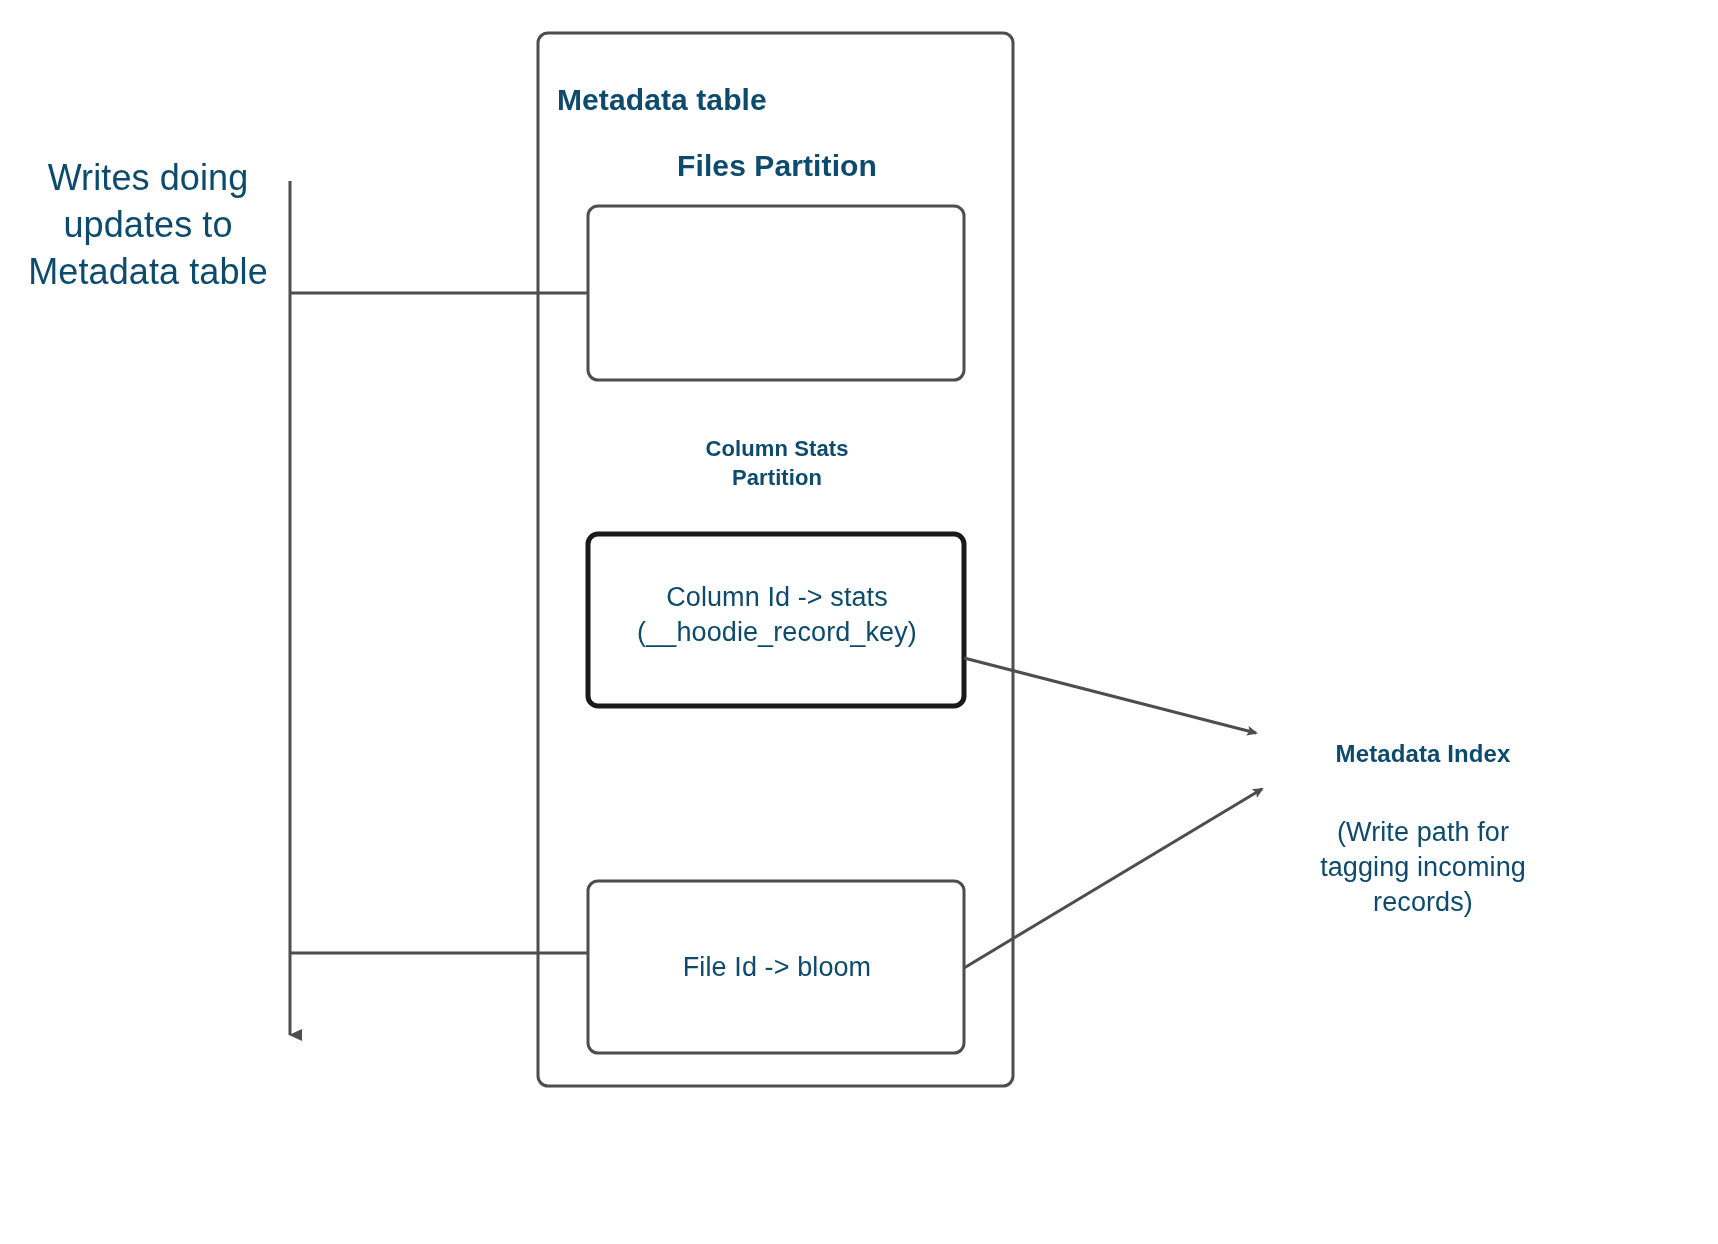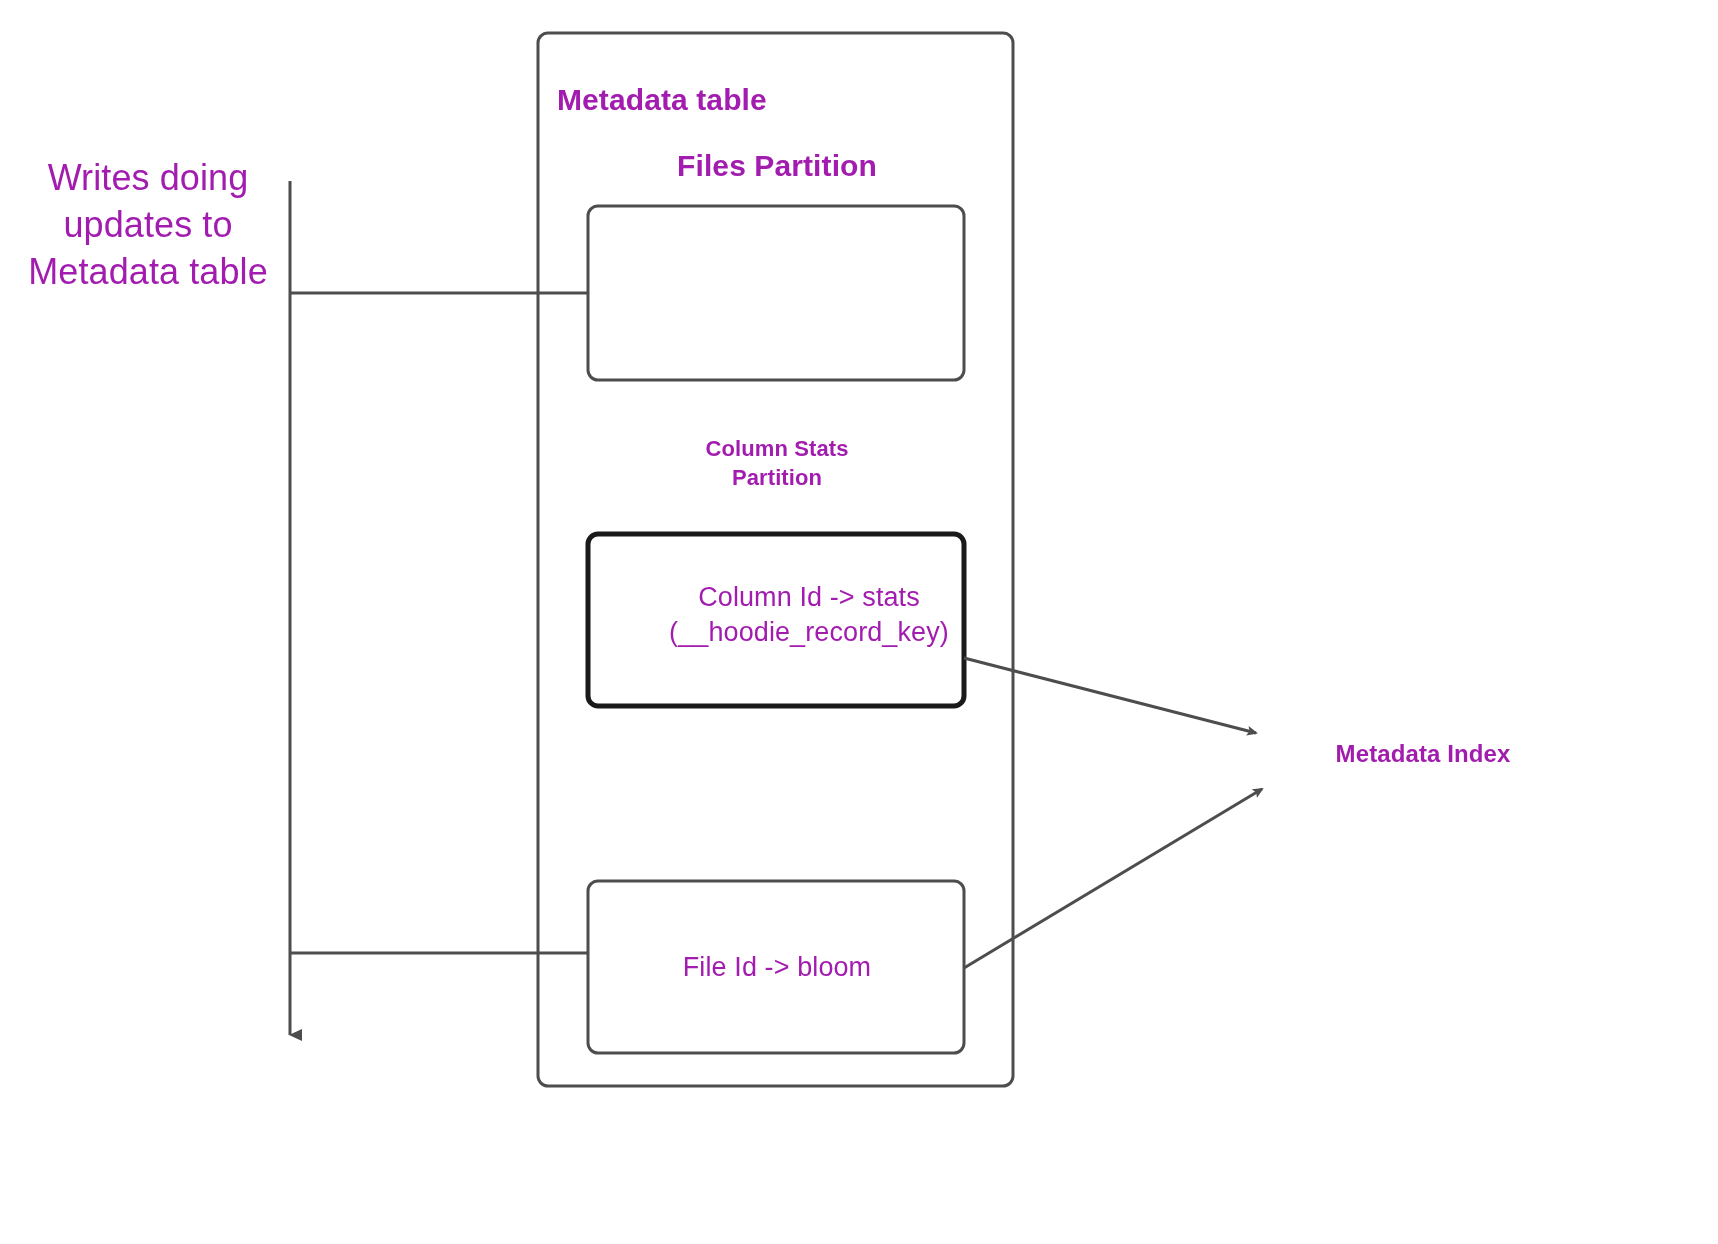--- a/index.html
+++ b/index.html
@@ -19,21 +19,21 @@
   }
   svg.layer {
     position: absolute;
     left: 0;
     top: 0;
     width: 1718px;
     height: 1244px;
   }
   .txt {
     position: absolute;
-    color: #a21caf;
+    color: #0c4a6e;
     text-align: center;
     line-height: 1.30;
     white-space: pre-line;
     letter-spacing: 0.1px;
   }
   .bold {
     font-weight: bold;
   }
   .t-writes {
     left: 8px;
@@ -64,21 +64,20 @@
     left: 590px;
     top: 435px;
     width: 374px;
     font-size: 22px;
   }
   .t-colstats-inner {
     left: 590px;
     top: 580px;
     width: 374px;
     font-size: 27px;
-    padding-left: 32px;
   }
   .t-bloom-part {
     left: 590px;
     top: 785px;
     width: 374px;
     font-size: 30px;
   }
   .t-bloom-inner {
     left: 590px;
     top: 950px;
@@ -142,14 +141,17 @@
   <div class="txt bold t-files-part">Files Partition</div>
 
   <div class="txt bold t-colstats-part">Column Stats
 Partition</div>
   <div class="txt t-colstats-inner">Column Id  -&gt; stats
 (__hoodie_record_key)</div>
 
   <div class="txt t-bloom-inner">File Id -&gt; bloom</div>
 
   <div class="txt bold t-mi-title">Metadata Index</div>
+  <div class="txt t-mi-caption">(Write path for
+tagging incoming
+records)</div>
 
 </div>
 
 </body></html>

